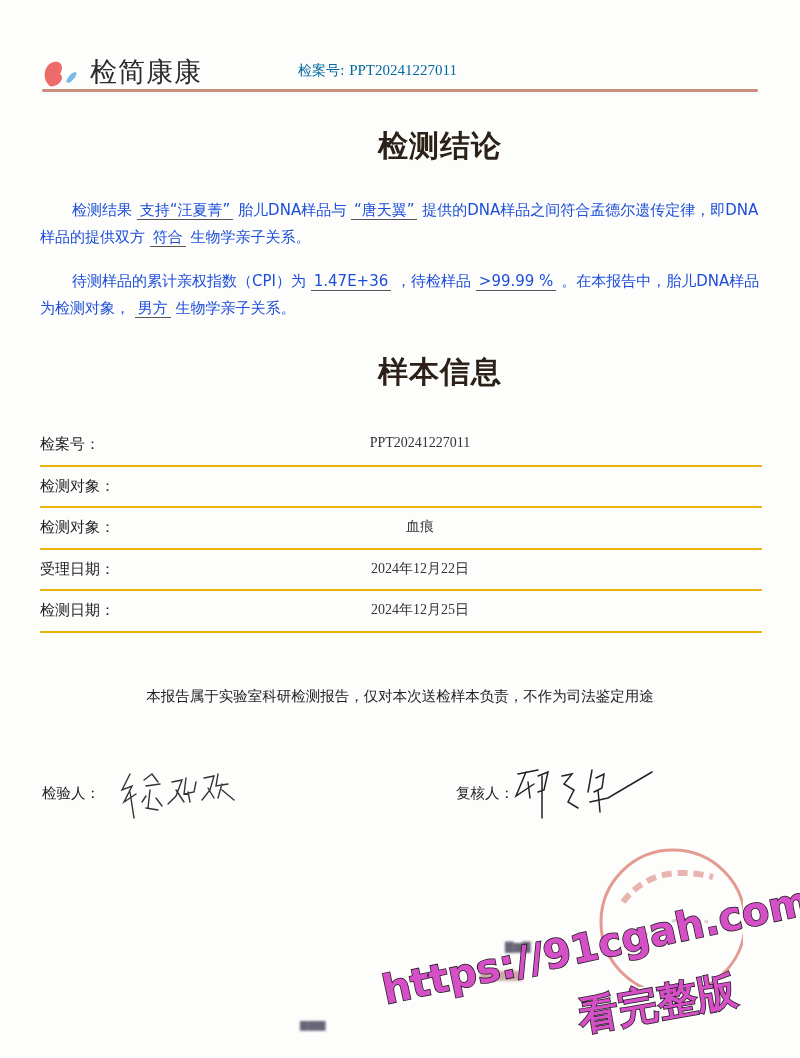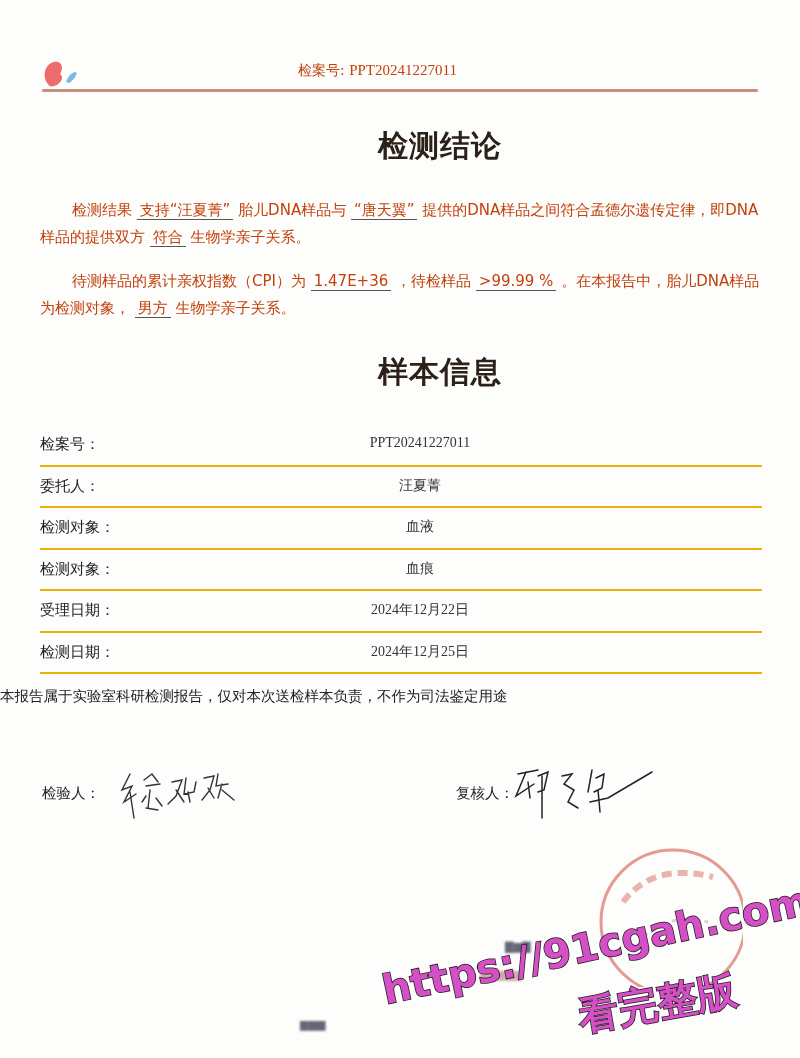--- a/index.html
+++ b/index.html
@@ -10,57 +10,57 @@
     color: #222;
   }
   .header { position: absolute; left: 0; top: 0; width: 800px; height: 100px; }
   .logo { position: absolute; left: 40px; top: 52px; height: 40px; display: flex; align-items: center; }
   .logo-mark { width: 50px; height: 36px; position: relative; }
   .logo-text {
     font-family: "DejaVu Sans", sans-serif; font-size: 27px; color: #2a2a2a;
     letter-spacing: 1px; margin-left: 0px; line-height: 36px;
   }
   .hdr-case {
-    position: absolute; left: 298px; top: 62px; font-size: 14px; color: #c2410c;
+    position: absolute; left: 298px; top: 62px; font-size: 14px; color: #0369a1;
     font-family: "DejaVu Sans", sans-serif;
   }
   .hdr-case .num { font-family: "Liberation Serif", serif; font-size: 15px; }
   .hdr-title {
     position: absolute; right: 44px; top: 61px; font-size: 15px; color: #8a8a8a;
     font-family: "DejaVu Sans", sans-serif;
   }
   .hdr-rule {
     position: absolute; left: 42px; top: 89px; width: 716px; height: 3px;
     background: #c98f7a; border-radius: 2px;
   }
   .section-title {
     position: absolute; left: 0; width: 800px; text-align: center;
     font-family: "DejaVu Sans", sans-serif; font-weight: bold; font-size: 30px; color: #2b2118;
     letter-spacing: 1px;
     padding-left: 40px;
   }
   .para {
     position: absolute; left: 40px; width: 722px; font-size: 15px; line-height: 27px;
-    color: #c2410c; font-family: "DejaVu Sans", sans-serif; text-indent: 32px;
+    color: #1d4ed8; font-family: "DejaVu Sans", sans-serif; text-indent: 32px;
   }
   .u { border-bottom: 1px solid #555; padding: 0 3px; }
   .table { position: absolute; left: 40px; top: 425px; width: 722px; }
   .row {
     height: 39.5px; border-bottom: 2px solid #eab308; position: relative;
   }
   .row .label {
     position: absolute; left: 0; top: 10px; font-size: 15px;
     font-family: "DejaVu Sans", sans-serif; color: #222;
   }
   .row .value {
     position: absolute; left: 380px; width: 320px; top: 10px; text-align: center; transform: translateX(-160px);
     font-size: 14px; color: #333; font-family: "Liberation Serif", serif;
   }
   .disclaimer {
-    position: absolute; left: 0; width: 800px; top: 687px; text-align: left;
+    position: absolute; left: 0; width: 800px; top: 687px; text-align: center;
     font-size: 14.5px; font-family: "DejaVu Sans", sans-serif; color: #222;
   }
   .sig-label {
     position: absolute; font-size: 14.5px; font-family: "DejaVu Sans", sans-serif; color: #222; text-align: center;
   }
   .sig { position: absolute; }
   .stamp {
     position: absolute; left: 583px; top: 842px; width: 160px; height: 145px;
   }
   .blur-note { position: absolute; color: #667; font-size: 11px; filter: blur(1.2px); font-family: "DejaVu Sans", sans-serif; }
@@ -74,20 +74,21 @@
 </style>
 </head>
 <body>
 
 <div class="header">
   <div class="logo">
     <svg class="logo-mark" viewBox="0 0 50 36" width="50" height="36">
       <path d="M8 30 C2 24 4 10 14 8 C22 6 24 14 20 20 C24 22 22 30 14 32 C11 33 9 32 8 30 Z" fill="#ee6b6b"></path>
       <path d="M26 28 C28 22 32 18 36 18 C38 20 34 26 29 29 Z" fill="#7bbbe3"></path>
     </svg>
+    <span class="logo-text">检简康康</span>
   </div>
   <div class="hdr-case">
     <span>检案号:</span>
     <span class="num">PPT20241227011</span>
   </div>
   <div class="hdr-rule"></div>
 </div>
 
 <div class="section-title" style="top:126px">检测结论</div>
 
@@ -112,26 +113,21 @@
 </div>
 
 <div class="section-title" style="top:352px">样本信息</div>
 
 <div class="table">
   <div class="row">
     <span class="label">检案号：</span>
     <span class="value">PPT20241227011</span>
   </div>
   <div class="row">
-    <span class="label">委托人：</span>
-    <span class="value">汪夏菁</span>
-  </div>
-  <div class="row">
     <span class="label">检测对象：</span>
-    <span class="value">血液</span>
   </div>
   <div class="row">
     <span class="label">检测对象：</span>
     <span class="value">血痕</span>
   </div>
   <div class="row">
     <span class="label">受理日期：</span>
     <span class="value">2024年12月22日</span>
   </div>
   <div class="row">

